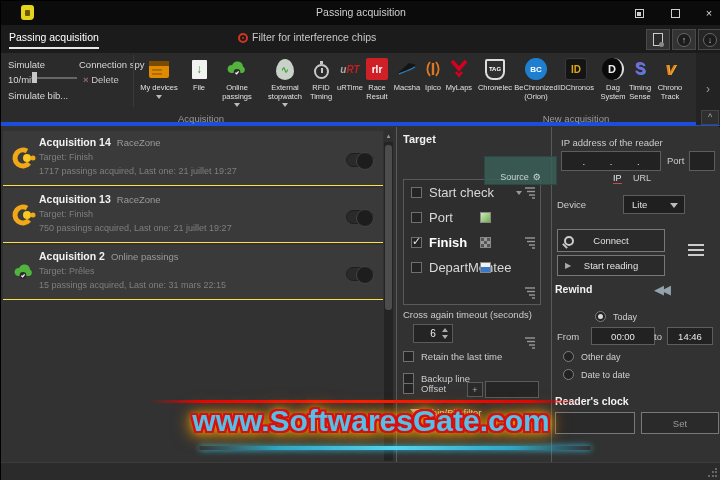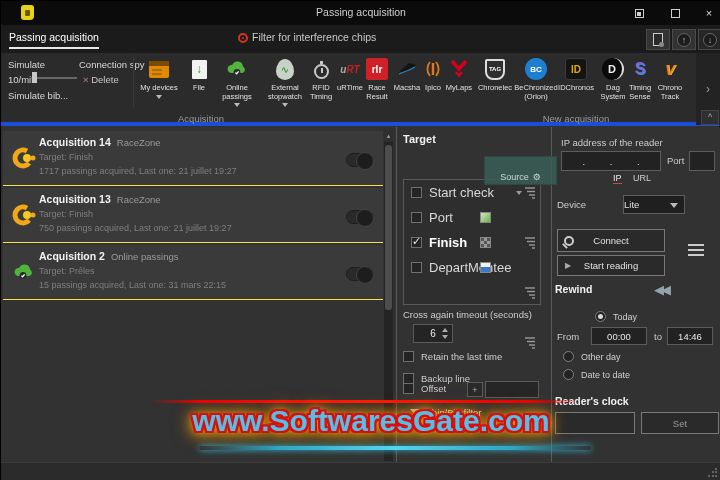--- a/index.html
+++ b/index.html
@@ -93,21 +93,21 @@
   .spin-ar.dn { top:334px; border-bottom:none; border-top:4px solid #aaa; }
   .opt { position:absolute; display:flex; align-items:center; gap:7px; font-size:9.5px; color:#cccccc; }
   .plusbox { position:absolute; left:466px; top:381px; width:16px; height:15px; border:1px solid #5a5a5a; background:#2a2a2a; color:#aaa; font-size:9px; text-align:center; line-height:14px; }
   .offset-input { position:absolute; left:484px; top:380px; width:54px; height:17px; border:1px solid #5a5a5a; background:#262626; }
   .funnel { position:absolute; left:408px; top:407px; }
 
   
   .field { background:#222; border:1px solid #5d5d5d; color:#e8e8e8; font-size:9.5px; text-align:center; position:absolute; }
   .mode { font-size:9px; color:#cfcfcf; position:absolute; }
   .mode.sel { border-bottom:1px solid #c05050; color:#e8e8e8; }
-  .dd { position:absolute; left:622px; top:194px; width:62px; height:19px; background:#1f1f1f; border:1px solid #5d5d5d; color:#e0e0e0; font-size:9.5px; line-height:17px; }
+  .dd { position:absolute; left:622px; top:194px; width:62px; height:19px; background:#1f1f1f; border:1px solid #5d5d5d; color:#e0e0e0; font-size:9.5px; line-height:17px; padding-left:8px; }
   .dd:after { content:""; position:absolute; right:6px; top:7px; width:0; height:0; border-left:4px solid transparent; border-right:4px solid transparent; border-top:5px solid #bbb; }
   .big-btn { position:absolute; left:556px; width:108px; background:#2a2a2a; border:1px solid #787878; color:#e0e0e0; font-size:9.5px; display:flex; align-items:center; justify-content:center; }
   .plug { position:absolute; left:6px; width:10px; height:10px; border:2px solid #ccc; border-radius:50%; }
   .plug:after { content:""; position:absolute; left:-4px; top:7px; width:6px; height:2px; background:#ccc; transform:rotate(45deg); }
   .ham { position:absolute; left:687px; top:243px; width:16px; height:12px; border-top:2px solid #ccc; border-bottom:2px solid #ccc; }
   .ham:after { content:""; display:block; margin-top:3px; height:2px; background:#ccc; }
   .sec-title { position:absolute; font-weight:bold; color:#f2f2f2; font-size:10.5px; }
   .radio { width:11px; height:11px; border:1px solid #808080; border-radius:50%; background:#222; position:relative; flex:none; }
   .radio.sel:after { content:""; position:absolute; left:2px; top:2px; width:5px; height:5px; border-radius:50%; background:#d8d8d8; }
   .r-opt { position:absolute; display:flex; align-items:center; gap:7px; font-size:9px; color:#cfcfcf; }
@@ -450,21 +450,21 @@
   </div>
 
   <div class="sec-title" style="left:554px; top:282px;">Rewind</div>
   <div class="rew">◀◀</div>
 
   <div class="r-opt" style="left:594px; top:310px;">
       <div class="radio sel"></div>
       <span>Today</span>
     </div>
   <div class="small-lbl" style="left:556px; top:330px;">From</div>
-  <div class="field" style="left:590px; top:326px; width:56px; height:18px; line-height:17px;">00:00</div>
+  <div class="field" style="left:590px; top:326px; width:64px; height:18px; line-height:17px;">00:00</div>
   <div class="small-lbl" style="left:653px; top:330px;">to</div>
   <div class="field" style="left:666px; top:326px; width:46px; height:18px; line-height:17px;">14:46</div>
   <div class="r-opt" style="left:562px; top:350px;">
       <div class="radio"></div>
       <span>Other day</span>
     </div>
   <div class="r-opt" style="left:562px; top:368px;">
       <div class="radio"></div>
       <span>Date to date</span>
     </div>

